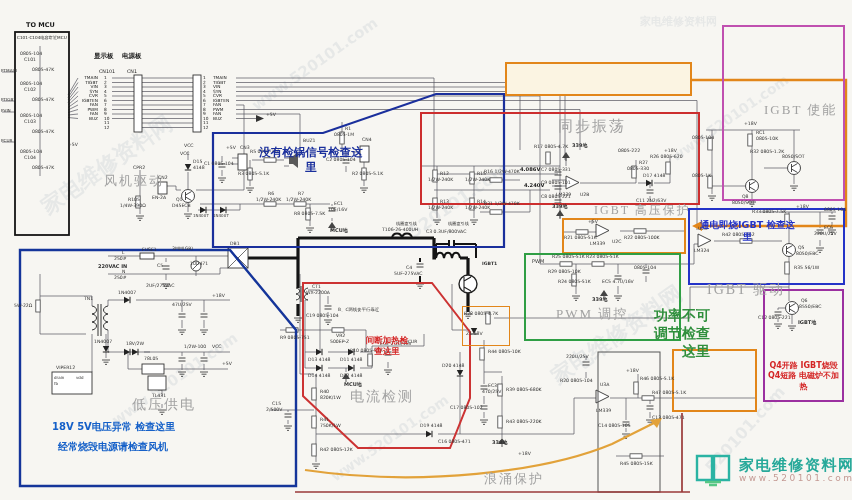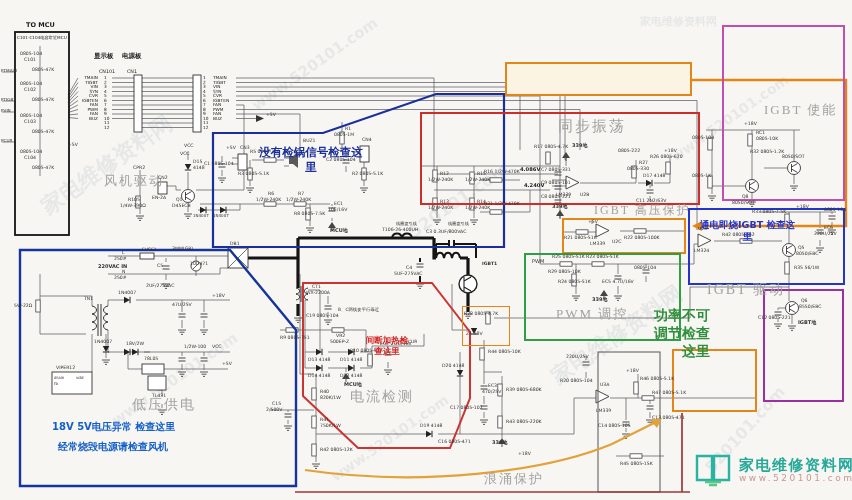--- a/index.html
+++ b/index.html
@@ -399,20 +399,21 @@
   <div class="box" id="box-burn"></div>
   <div class="box" id="box-green"></div>
   <div class="box" id="box-leak"></div>
   <div class="box" id="box-q4"></div>
   <div class="box" id="box-z1"></div>
 
   <div class="co" id="co-display">没有检锅信号检查这里</div>
   <div class="co" id="co-burn">通电即烧IGBT 检查这里</div>
   <div class="co" id="co-pwm">功率不可调节检查这里</div>
   <div class="co" id="co-current">间断加热检查这里</div>
+  <div class="co" id="co-q4">Q4开路 IGBT烧毁 Q4短路 电磁炉不加热</div>
   <div class="co" id="co-lv1">18V 5V电压异常  检查这里</div>
   <div class="co" id="co-lv2">经常烧毁电源请检查风机</div>
 
   <div class="sec" id="sec-fan">风机驱动</div>
   <div class="sec" id="sec-sync">同步振荡</div>
   <div class="sec" id="sec-hv">IGBT 高压保护</div>
   <div class="sec" id="sec-drive">IGBT 驱动</div>
   <div class="sec" id="sec-enable">IGBT 使能</div>
   <div class="sec" id="sec-pwm">PWM 调控</div>
   <div class="sec" id="sec-current">电流检测</div>

